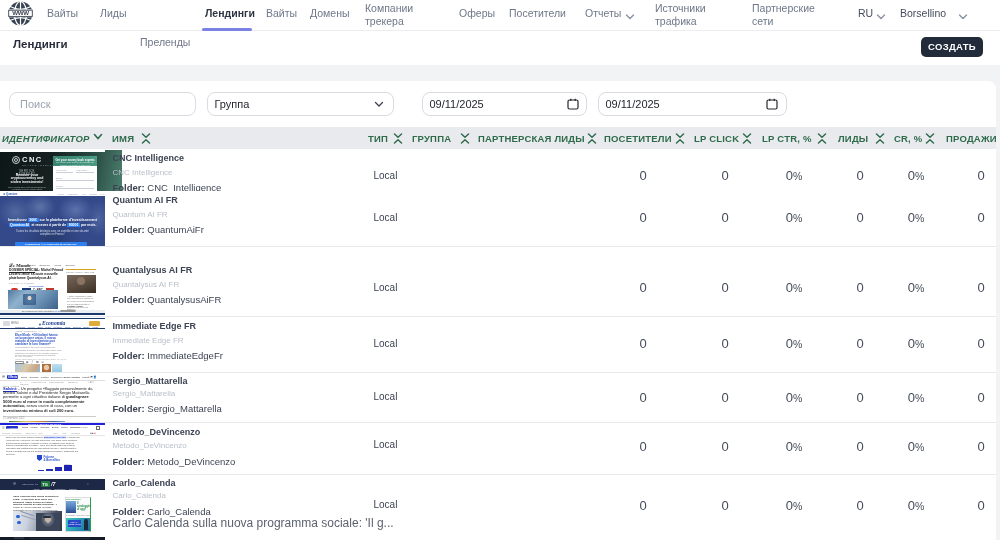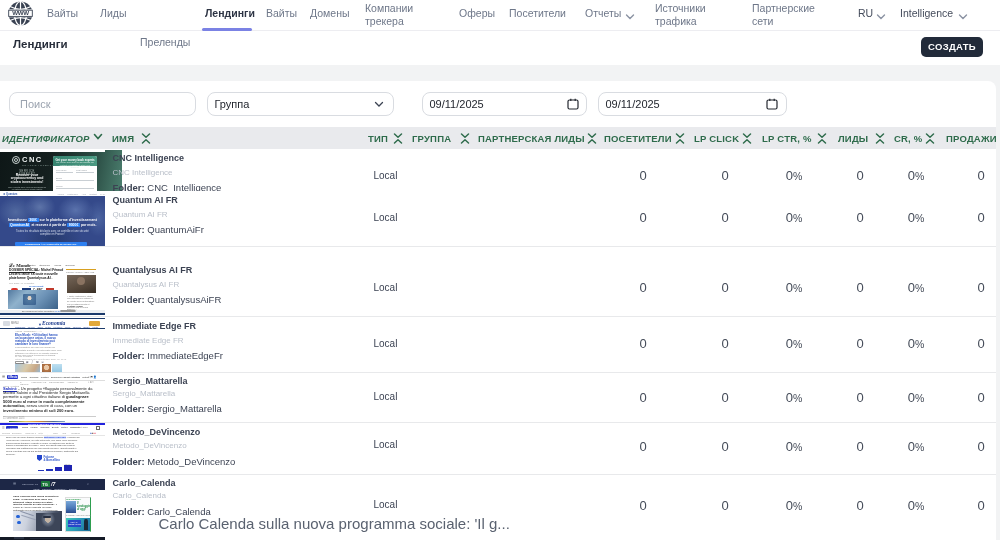--- a/index.html
+++ b/index.html
@@ -27,21 +27,21 @@
 .thead { position:absolute; left:0; top:127px; width:996px; height:22px; background:#e9eaed; }
 .th { position:absolute; top:133px; font-size:9.5px; font-weight:bold; color:#2e6b4b; letter-spacing:0.2px; white-space:nowrap; }
 .fico { position:absolute; top:132.5px; width:10px; height:11px; }
 
 
 .row { position:absolute; left:0; width:996px; background:#fff; border-bottom:1px solid #e8e9eb; }
 .thumb { position:absolute; left:0; top:1px; width:122px; overflow:hidden; }
 .rname { position:absolute; left:112.5px; top:4px; font-size:9px; font-weight:bold; color:#3c4353; line-height:11px; }
 .rsub { position:absolute; left:112.5px; top:18.5px; font-size:8px; color:#b9bfc9; line-height:10px; }
 .rfolder { position:absolute; left:112.5px; top:33px; font-size:9.5px; color:#3c4353; line-height:11px; }
-.rextra { position:absolute; left:112.5px; top:46.5px; font-size:15px; color:#5a6270; line-height:11px;margin-left:46px; }
+.rextra { position:absolute; left:112.5px; top:46.5px; font-size:12px; color:#5a6270; line-height:11px; }
 .rlocal { position:absolute; left:373.5px; font-size:10px; color:#3c4353; line-height:12px; }
 .rnum { position:absolute; width:60px; text-align:center; font-size:13px; color:#454c59; line-height:13px; }
 </style>
 </head>
 <body>
 
 <div class="nav"></div>
 <svg class="abs" style="left:7px; top:0px;" width="27" height="27" viewBox="0 0 27 27">
   <circle cx="13.5" cy="13.5" r="12" fill="#3a4353"></circle>
   <ellipse cx="13.5" cy="13.5" rx="6" ry="12" fill="none" stroke="#fff" stroke-width="1.2"></ellipse>
@@ -65,21 +65,21 @@
 <div class="navitem" style="left:585px;">Отчеты</div>
 <svg class="abs" style="left:625px; top:13px;" width="10" height="8" viewBox="0 0 10 8">
     <path d="M1.5 2 L5 5.5 L8.5 2" stroke="#8b93a3" stroke-width="1.4" fill="none" stroke-linecap="round"></path>
   </svg>
 <div class="navitem2" style="left:655px;">Источники<br>трафика</div>
 <div class="navitem2" style="left:752px;">Партнерские<br>сети</div>
 <div class="navitem" style="left:858px; color:#454c5c;">RU</div>
 <svg class="abs" style="left:876px; top:13px;" width="10" height="8" viewBox="0 0 10 8">
     <path d="M1.5 2 L5 5.5 L8.5 2" stroke="#8b93a3" stroke-width="1.4" fill="none" stroke-linecap="round"></path>
   </svg>
-<div class="navitem" style="left:900px; color:#454c5c;">Intelligence</div>
+<div class="navitem" style="left:900px; color:#454c5c;">Borsellino</div>
 <svg class="abs" style="left:958px; top:13px;" width="10" height="8" viewBox="0 0 10 8">
     <path d="M1.5 2 L5 5.5 L8.5 2" stroke="#8b93a3" stroke-width="1.4" fill="none" stroke-linecap="round"></path>
   </svg>
 
 <div class="title">Лендинги</div>
 <div class="createbtn">СОЗДАТЬ</div>
 
 <div class="panel"></div>
 <div class="abs" style="left:0; top:81px; width:996px; height:459px; background:#fff; border-radius:0 8px 0 0;"></div>
 

